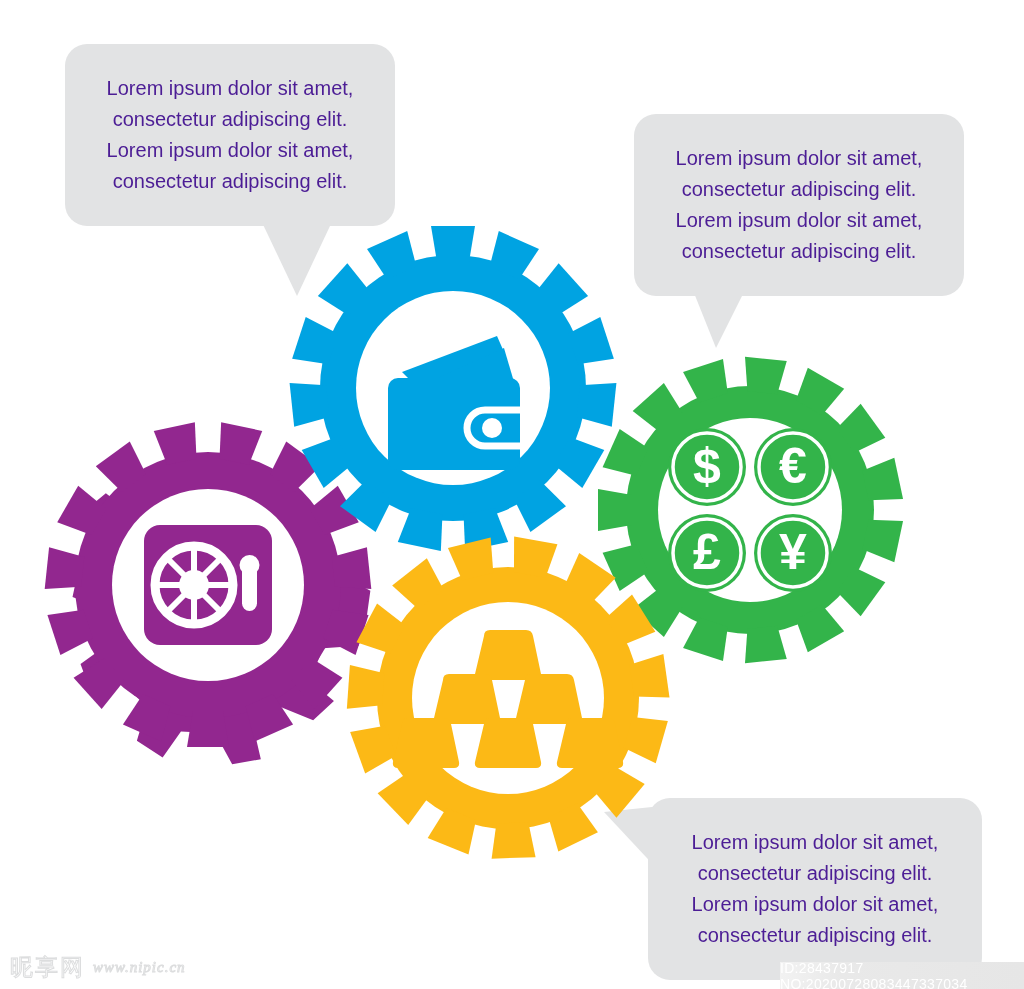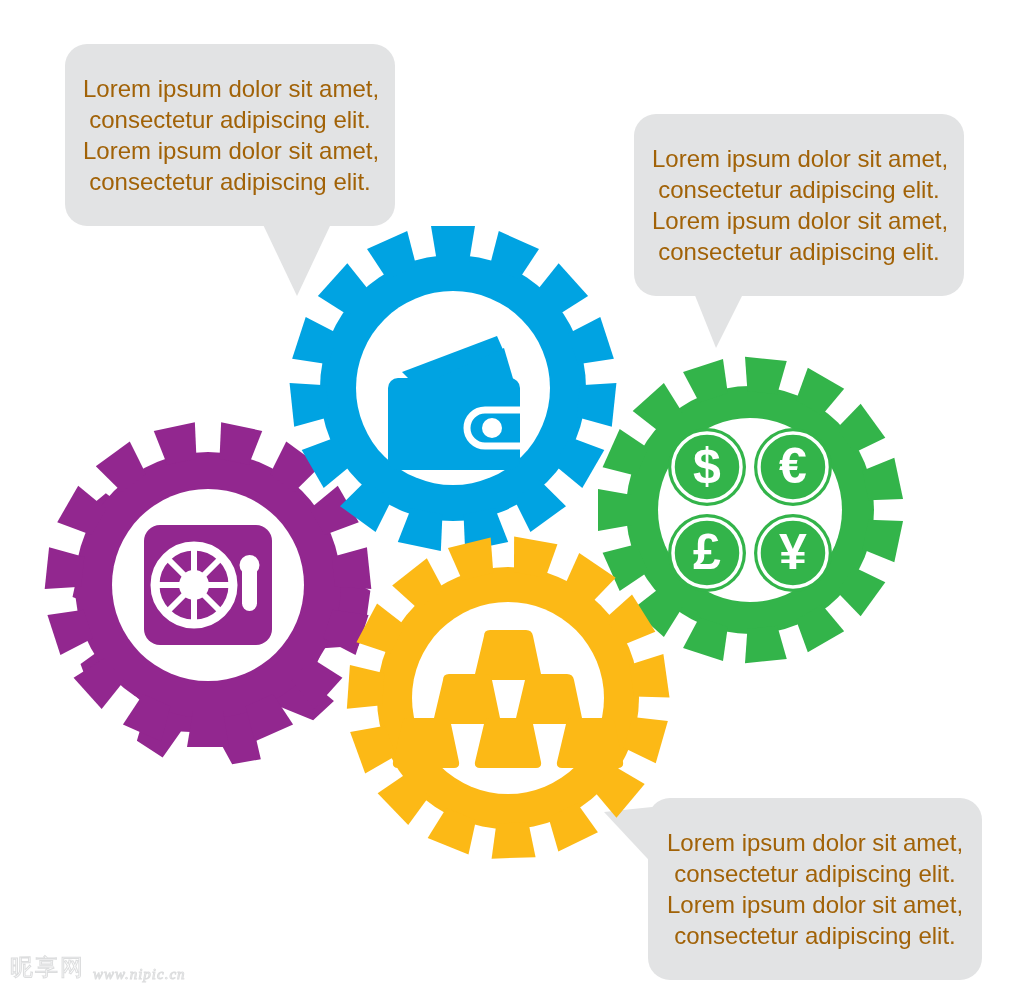--- a/index.html
+++ b/index.html
@@ -16,33 +16,33 @@
   .bubble{
     position:absolute;
     background:#E2E3E4;
     border-radius:22px;
     box-sizing:border-box;
     display:flex;
     flex-direction:column;
     justify-content:center;
   }
   .bubble .line{
-    color:#a16207;
-    font-size:24px;
+    color:#4c1d95;
+    font-size:20px;
     line-height:31px;
     white-space:nowrap;
     text-align:center;
   }
   #bubble-1{left:65px;top:44px;width:330px;height:182px;padding:14px 18px;}
   #bubble-2{left:634px;top:114px;width:330px;height:182px;padding:14px 18px;}
   #bubble-3{left:648px;top:798px;width:334px;height:182px;padding:14px 18px;}
 
   .watermark{
     position:absolute;left:10px;top:952px;
-    display:flex;align-items:flex-end;gap:8px;
+    display:flex;align-items:center;gap:8px;
     user-select:none;
   }
   .wm-cn{
     font-size:23px;color:#ffffff;letter-spacing:2px;
     -webkit-text-stroke:1px #DCDDDE;
     font-family:"DejaVu Sans", sans-serif;
   }
   .wm-url{
     font-size:15px;color:#ffffff;
     -webkit-text-stroke:1px #DCDDDE;
@@ -395,14 +395,17 @@
     <div class="line">consectetur adipiscing elit.</div>
     <div class="line">Lorem ipsum dolor sit amet,</div>
     <div class="line">consectetur adipiscing elit.</div>
   </div>
 
   <div class="watermark">
     <span class="wm-cn">昵享网</span>
     <span class="wm-url">www.nipic.cn</span>
   </div>
 
+  <div class="idstrip">
+    <span>ID:28437917 NO:20200728083447337034</span>
+  </div>
 
 </div>
 
 </body></html>

